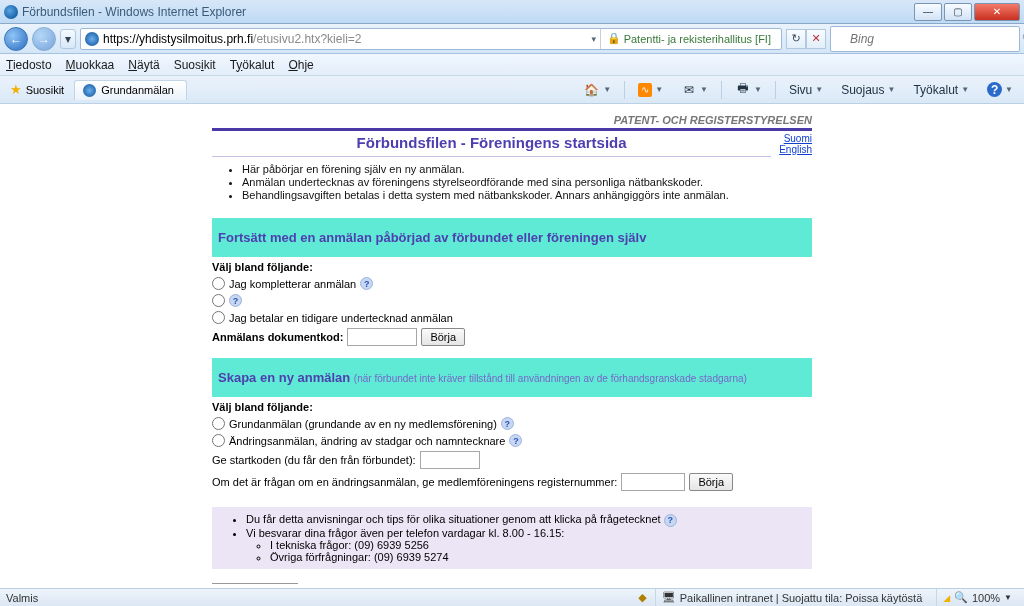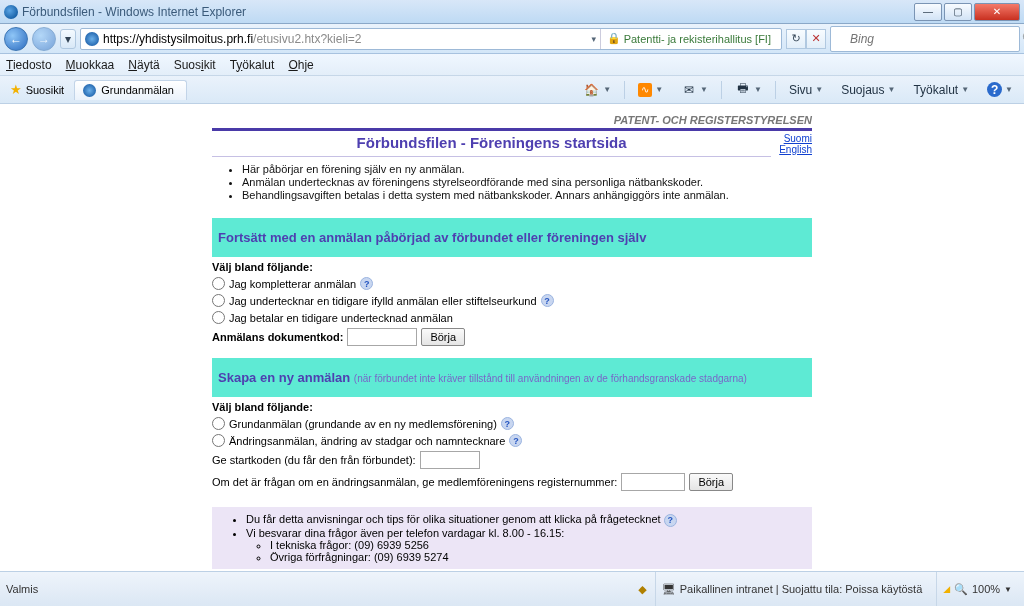--- a/index.html
+++ b/index.html
@@ -68,21 +68,21 @@
   .btn { border:1px solid #888; background:linear-gradient(#fafafa,#e5e5e5); padding:2px 8px; font-size:11px; border-radius:2px;}
   .tips { background:#ece5f6; padding:6px 8px 6px 24px; margin-top:14px; font-size:11px;}
   .tips ul { list-style:disc; padding-left:10px;}
   .tips ul ul { list-style:circle; padding-left:24px;}
   .veri { margin:14px 0 4px 0;}
   .veri .badge { display:flex; align-items:center; gap:6px; border:1px solid #999; width:86px; padding:4px; }
   .veri .check { width:22px; height:22px; border-radius:50%; border:2px solid #900; display:flex; align-items:center; justify-content:center; color:#900; font-weight:bold; font-size:16px;}
   .veri .vt { font-size:8px; font-weight:bold; line-height:1;}
 
   
-  .statusbar { position:absolute; bottom:0; left:0; right:0; height:35px; background:linear-gradient(#eef4fb,#dbe7f4); border-top:1px solid #bcd0e5; display:flex; align-items:center; font-size:11px; color:#333; padding:0 6px; gap:8px;}
+  .statusbar { position:absolute; bottom:0; left:0; right:0; height:18px; background:linear-gradient(#eef4fb,#dbe7f4); border-top:1px solid #bcd0e5; display:flex; align-items:center; font-size:11px; color:#333; padding:0 6px; gap:8px;}
   .statusbar .spacer{flex:1;}
   .statusbar .cell { display:flex; align-items:center; gap:4px; padding:0 6px; border-left:1px solid #c7d7e8; height:100%;}
   .zoom { display:flex; align-items:center; gap:3px;}
 
   
   .viewport::-webkit-scrollbar { width:17px; }
   .viewport::-webkit-scrollbar-track { background:#eef3f8; border-left:1px solid #cdd9e6;}
   .viewport::-webkit-scrollbar-thumb { background:linear-gradient(#dfeaf5,#bfd4e9); border:1px solid #9fb9d4; border-radius:2px;}
 </style>
 </head>
@@ -200,21 +200,20 @@
 
     <div class="sectband">Fortsätt med en anmälan påbörjad av förbundet eller föreningen själv</div>
     <div class="lbl">Välj bland följande:</div>
     <div class="row">
         <input type="radio" name="s1" style="">
         <span>Jag kompletterar anmälan</span>
         <span class="help">?</span>
       </div>
     <div class="row">
         <input type="radio" name="s1" style="">
-        <span>Jag undertecknar en tidigare ifylld anmälan eller stiftelseurkund</span>
         <span class="help">?</span>
       </div>
     <div class="row">
         <input type="radio" name="s1" style="">
         <span>Jag betalar en tidigare undertecknad anmälan</span>
       </div>
     <div class="row">
       <span class="lbl" style="padding:0">Anmälans dokumentkod:</span>
       <input class="txt" style="width: 70px;">
       <button class="btn">Börja</button>

